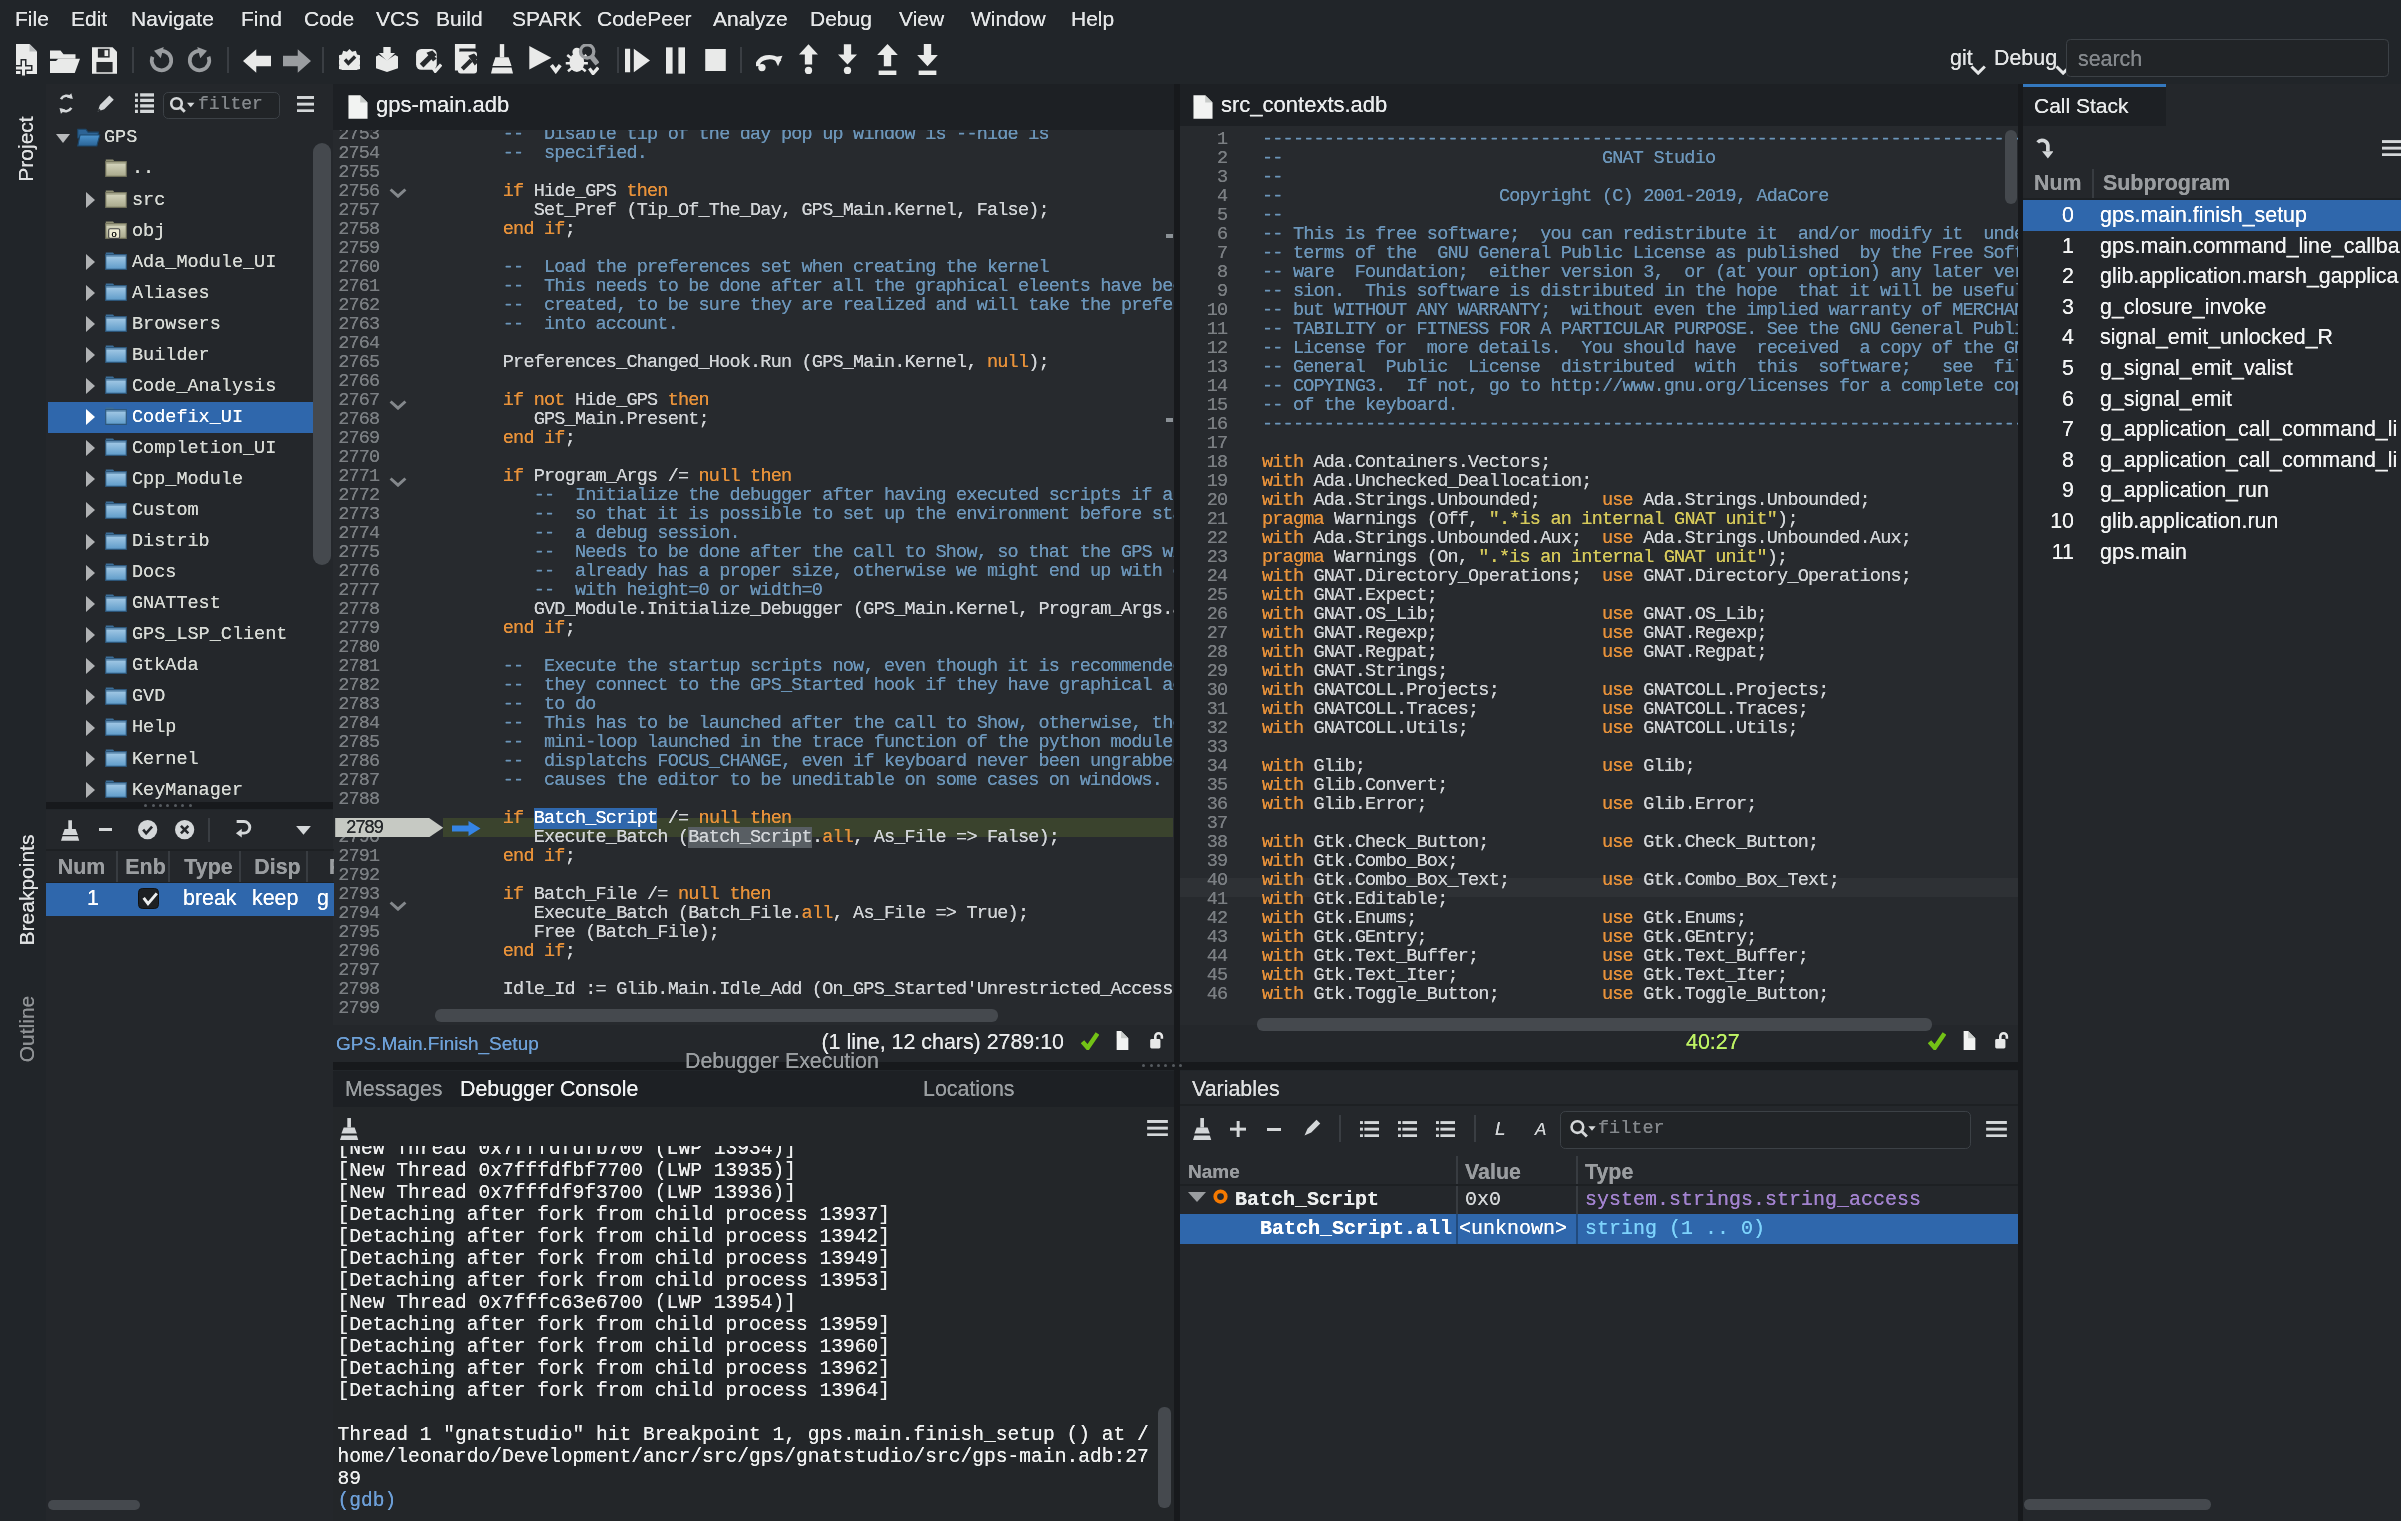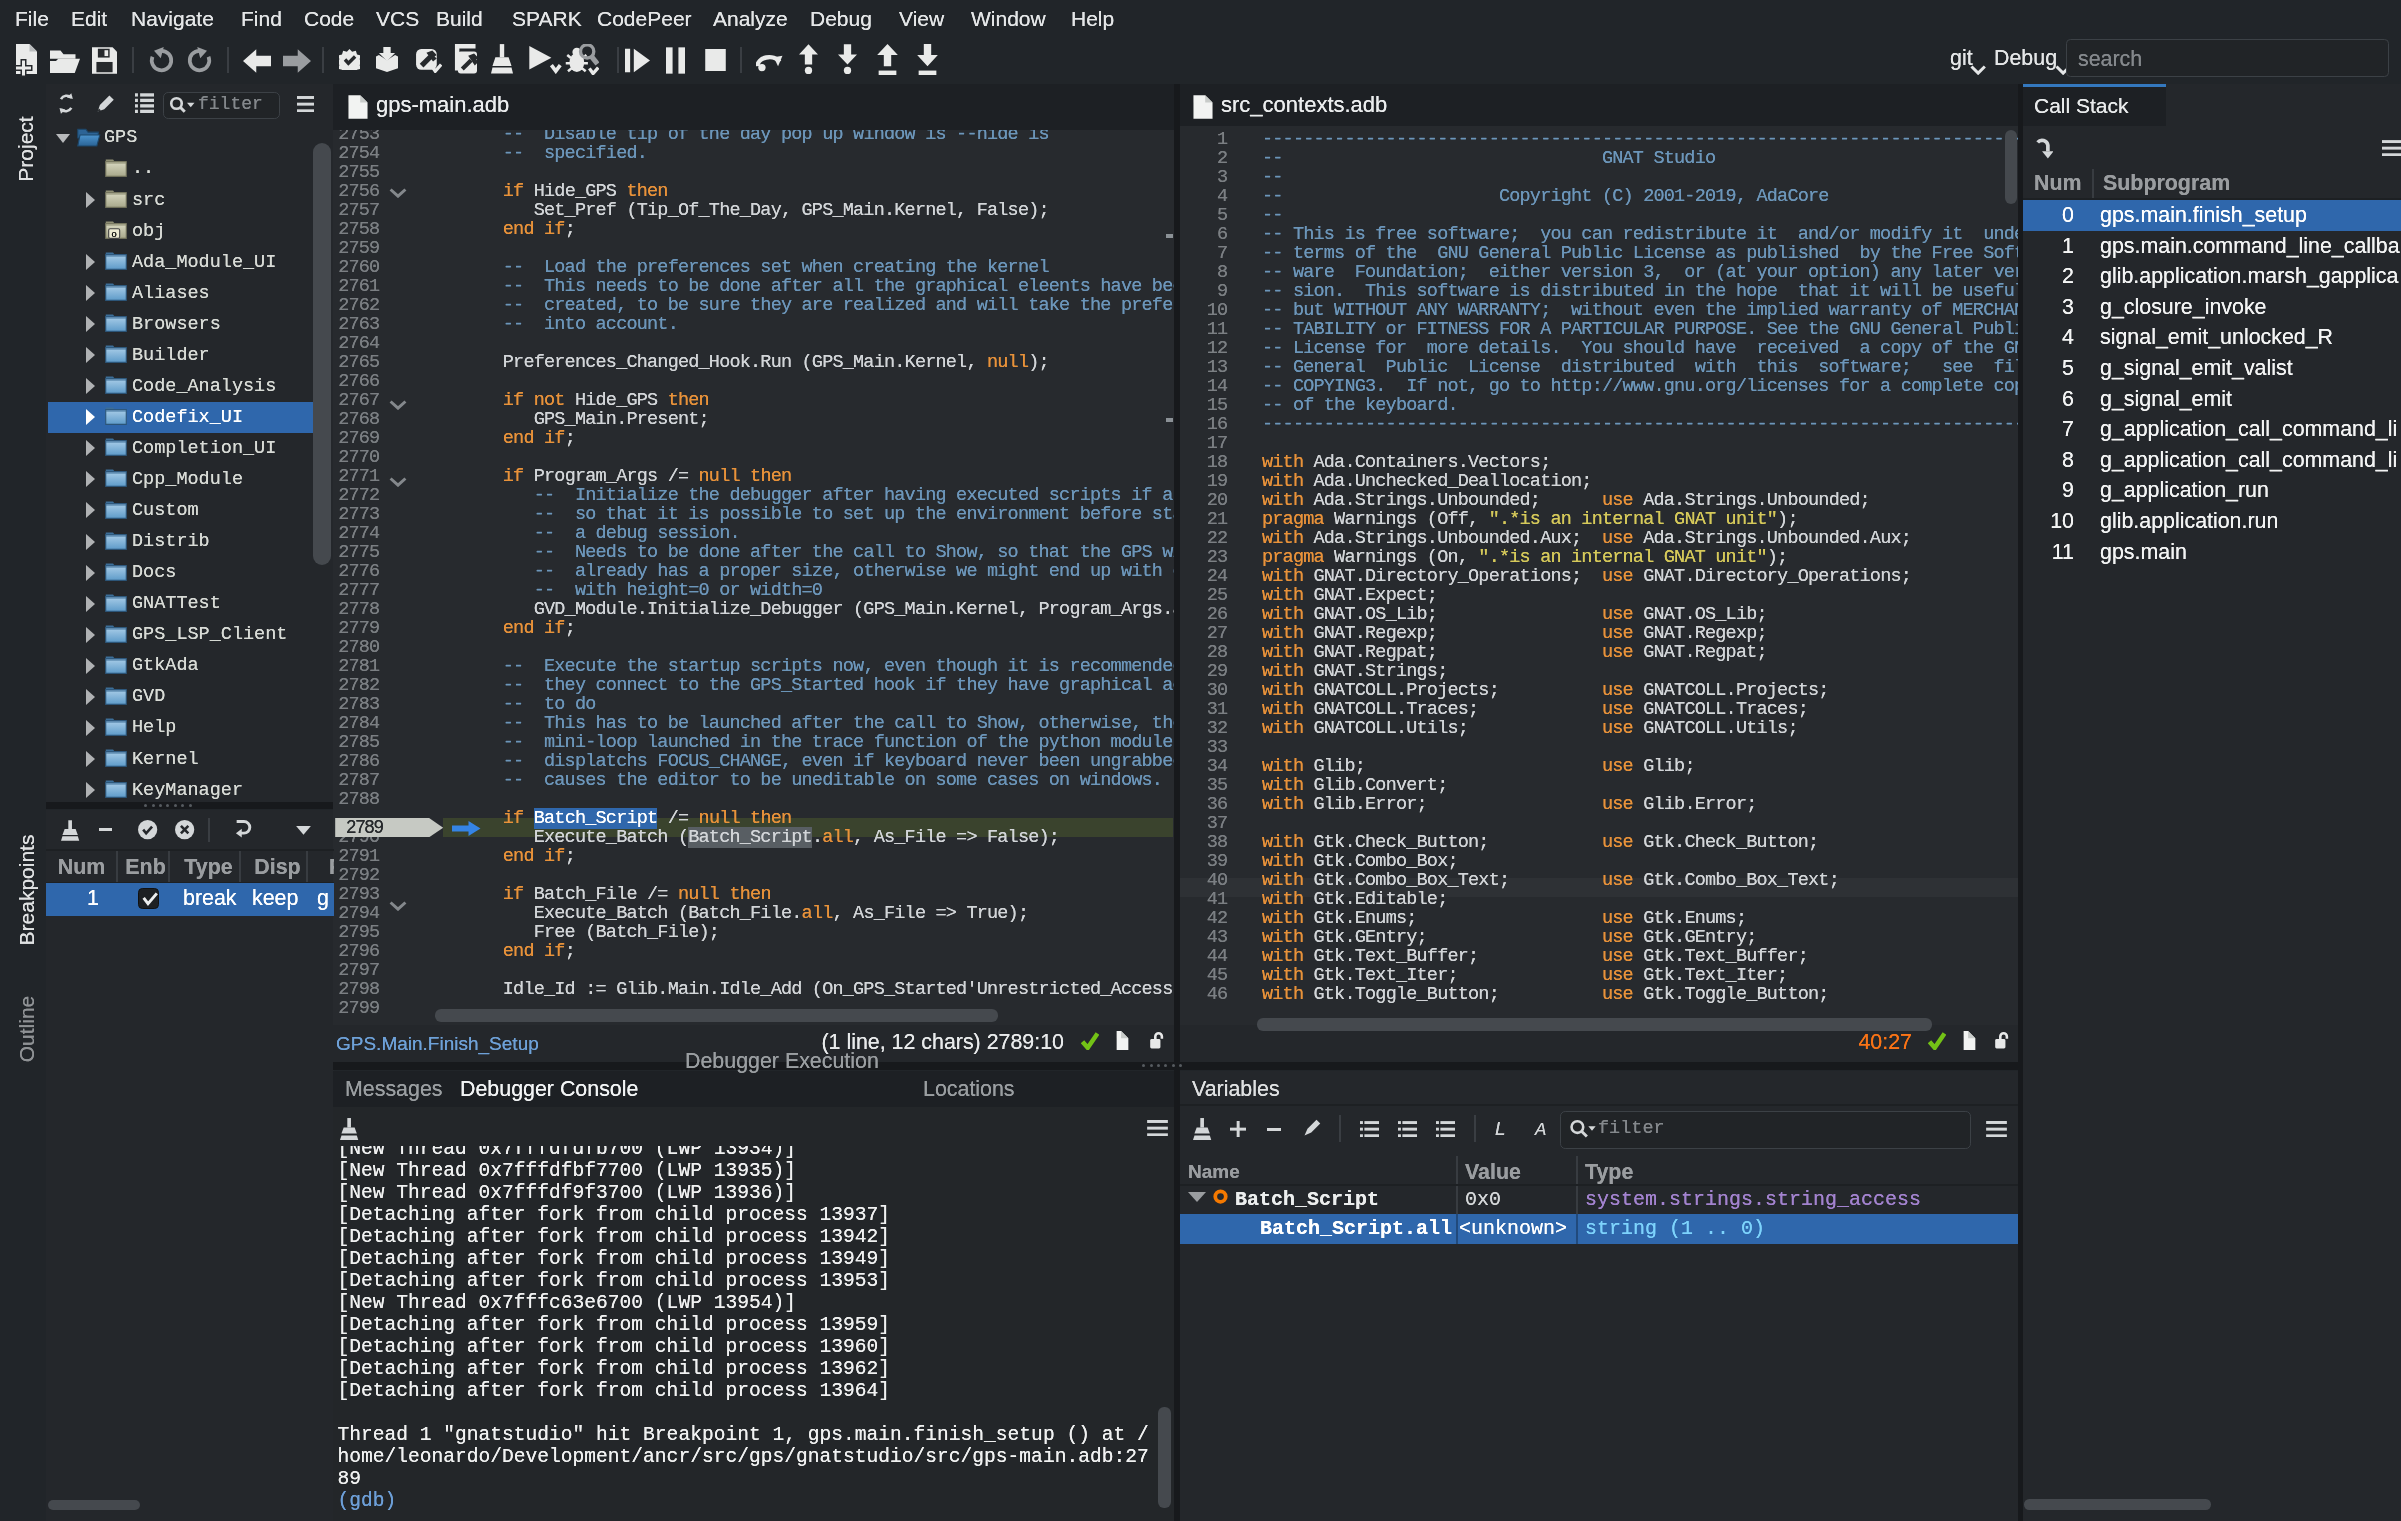--- a/index.html
+++ b/index.html
@@ -799,21 +799,21 @@
 <span class="k">with</span> Gtk.Combo_Box_Text;         <span class="k">use</span> Gtk.Combo_Box_Text;
 <span class="k">with</span> Gtk.Editable;
 <span class="k">with</span> Gtk.Enums;                  <span class="k">use</span> Gtk.Enums;
 <span class="k">with</span> Gtk.GEntry;                 <span class="k">use</span> Gtk.GEntry;
 <span class="k">with</span> Gtk.Text_Buffer;            <span class="k">use</span> Gtk.Text_Buffer;
 <span class="k">with</span> Gtk.Text_Iter;              <span class="k">use</span> Gtk.Text_Iter;
 <span class="k">with</span> Gtk.Toggle_Button;          <span class="k">use</span> Gtk.Toggle_Button;</pre>
   </div>
 <div class="a" style="left:2005px;top:130px;width:12px;height:74px;background:#45494e;border-radius:6px"></div>
 <div class="a" style="left:1257px;top:1018px;width:675px;height:12.6px;background:#45494e;border-radius:6px"></div>
-<div class="a" style="left:1686px;top:1029px;width:226px;text-align:right;font-size:21.4px;color:#f97316;height:27px;line-height:27px">40:27</div>
+<div class="a" style="left:1686px;top:1029px;width:226px;text-align:left;font-size:21.4px;color:#bef264;height:27px;line-height:27px">40:27</div>
 <svg class="a" style="left:1928px;top:1032px" width="18px" height="18px" viewBox="0 0 24 24">
     <path d="M2 13 l7 8 L22 2" stroke="#73c216" stroke-width="6" fill="none"></path>
   </svg>
 <svg class="a" style="left:1962px;top:1031px" width="15px" height="19px" viewBox="0 0 20 26">
     <path d="M2 0 h6 l10 10 v16 h-16 z" fill="#f2f3f2"></path>
     <path d="M8 0 l10 10 h-10 z" fill="#c8cbc9"></path>
   </svg>
 <svg class="a" style="left:1995px;top:1031px" width="15px" height="19px" viewBox="0 0 20 26">
     <rect x="0" y="11" width="14" height="13" rx="2" fill="#e8e9e9"></rect>
     <path d="M7 11 v-3.5 a4.5 4.5 0 0 1 9 0 v3" fill="none" stroke="#e8e9e9" stroke-width="3.5"></path>

